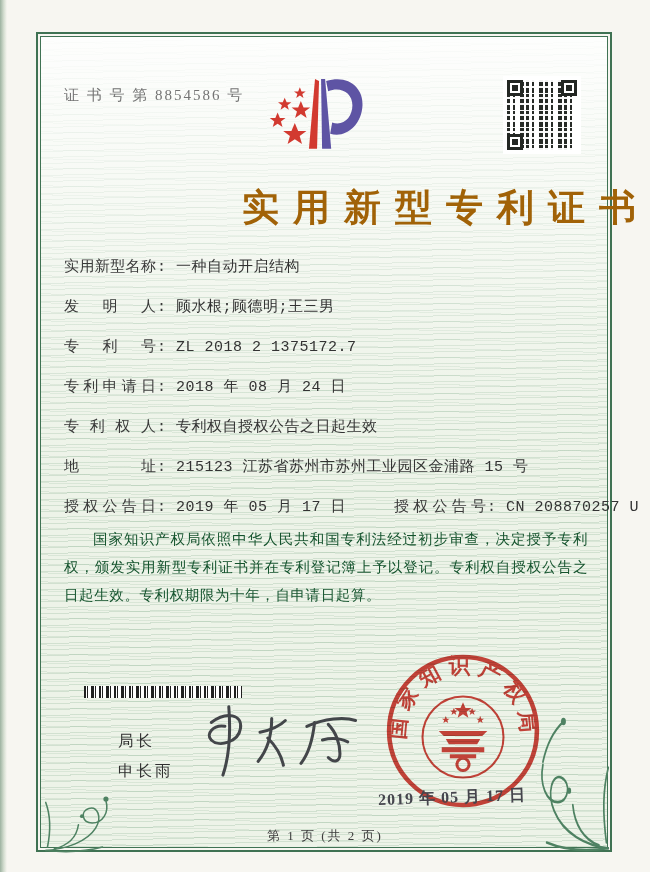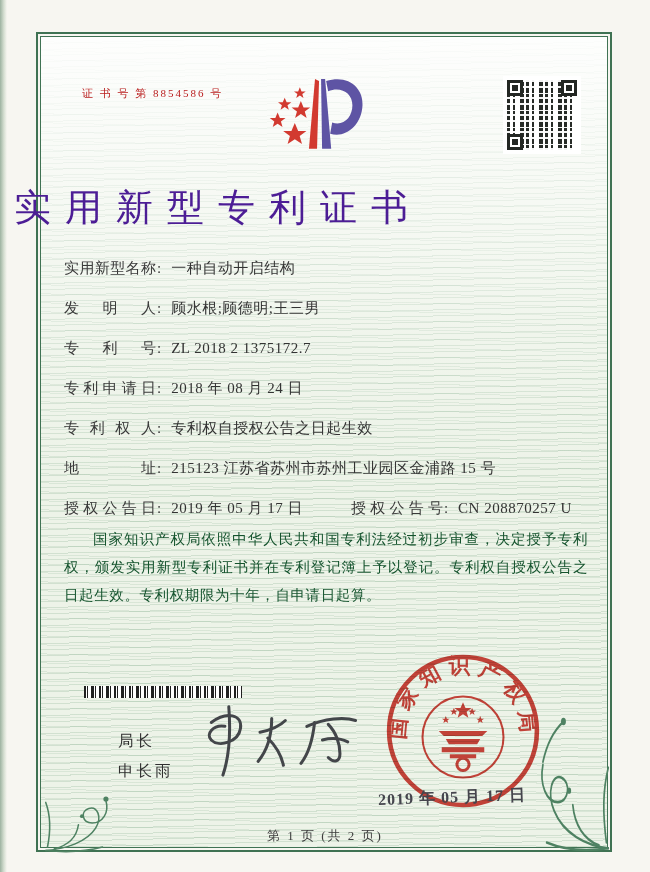--- a/index.html
+++ b/index.html
@@ -16,36 +16,36 @@
     background-color:#edf3e8;
     background-image:
       linear-gradient(180deg,rgba(255,255,255,.92) 0%,rgba(255,255,255,.6) 16%,rgba(255,255,255,.2) 36%,rgba(255,255,255,0) 55%),
       repeating-linear-gradient(178.6deg,rgba(96,150,110,.20) 0 1px,rgba(0,0,0,0) 1px 6px),
       repeating-linear-gradient(181.4deg,rgba(96,150,110,.14) 0 1px,rgba(0,0,0,0) 1px 9px);
     position:relative;}
   .flourish{position:absolute;z-index:2;}
   .flourish.bl{left:40px;top:768px;width:82px;height:86px;}
   .flourish.br{left:528px;top:710px;width:84px;height:144px;transform:scaleX(-1);}
 
-  .cert-number{position:absolute;left:64px;top:86px;z-index:2;font-size:11px;letter-spacing:2px;color:#b91c1c;margin-left:18px;}
+  .cert-number{position:absolute;left:64px;top:86px;z-index:2;font-size:15px;letter-spacing:2px;color:#737373;}
   .logo{position:absolute;left:263px;top:72px;width:102px;height:96px;z-index:2;}
   
   .qr{position:absolute;left:507px;top:80px;width:70px;height:70px;z-index:2;background-color:#fff;
     background-image:
       repeating-linear-gradient(0deg,rgba(255,255,255,.95) 0 2px,rgba(0,0,0,0) 2px 5px,rgba(255,255,255,.95) 5px 6px,rgba(0,0,0,0) 6px 11px,rgba(255,255,255,.95) 11px 13px,rgba(0,0,0,0) 13px 17px),
       repeating-linear-gradient(90deg,#272b27 0 3px,rgba(0,0,0,0) 3px 6px,#272b27 6px 8px,rgba(0,0,0,0) 8px 13px,#272b27 13px 17px,rgba(0,0,0,0) 17px 19px);
     box-shadow:0 0 0 4px #fff;}
   .finder{position:absolute;width:16px;height:16px;border:3px solid #232723;background:#fff;box-sizing:border-box;}
   .finder::after{content:"";position:absolute;left:2px;top:2px;width:6px;height:6px;background:#232723;}
   .finder.tl{left:0;top:0;} .finder.tr{right:0;top:0;} .finder.bl{left:0;bottom:0;}
 
-  .title{position:absolute;left:0;right:0;top:183px;z-index:2;text-align:left;
-    font-size:37px;font-weight:400;letter-spacing:14px;text-indent:14px;color:#4c1d95;}
-
-  .fields{position:absolute;left:64px;top:257px;width:524px;z-index:2;font-size:15px;}
+  .title{position:absolute;left:0;right:0;top:183px;z-index:2;text-align:right;
+    font-size:37px;font-weight:700;letter-spacing:14px;text-indent:14px;color:#a16207;}
+
+  .fields{position:absolute;left:64px;top:257px;width:524px;z-index:2;font-size:15px;font-family:Liberation Mono, monospace;}
   .frow{line-height:22px;margin-bottom:18px;white-space:nowrap;}
   .fl{display:inline-block;width:92px;text-align:justify;text-align-last:justify;color:#3a3a3a;}
   .fc{display:inline-block;margin:0 10px 0 1px;}
   .fv{letter-spacing:.5px;color:#333;}
   .grant{display:flex;gap:48px;}
   .grant .frow{margin-bottom:0;}
 
   .paras{position:absolute;left:64px;top:526px;width:524px;z-index:2;font-size:14.5px;
     line-height:1.92;text-align:justify;color:#14532d;letter-spacing:.6px;}
   .paras p{margin:0;text-indent:2em;}

